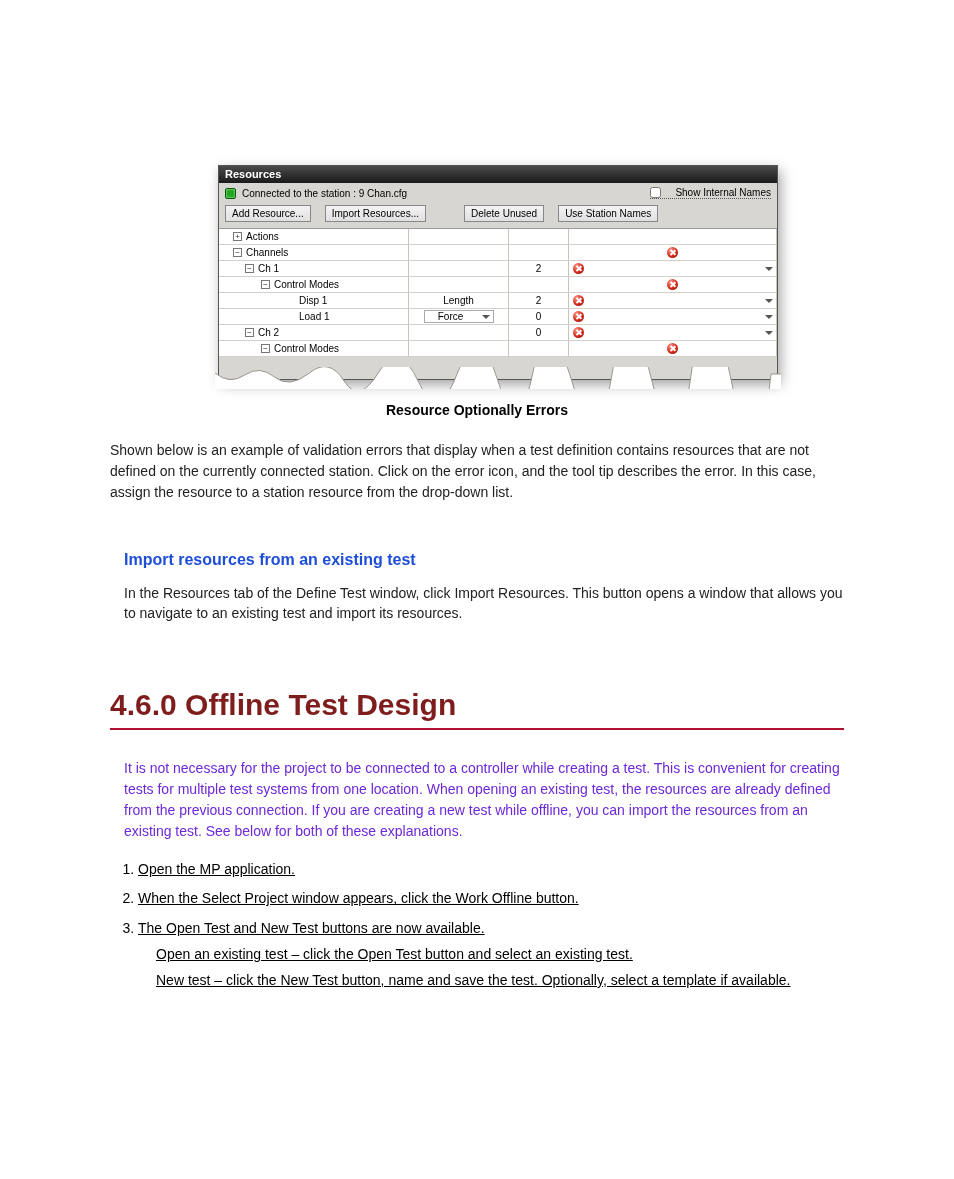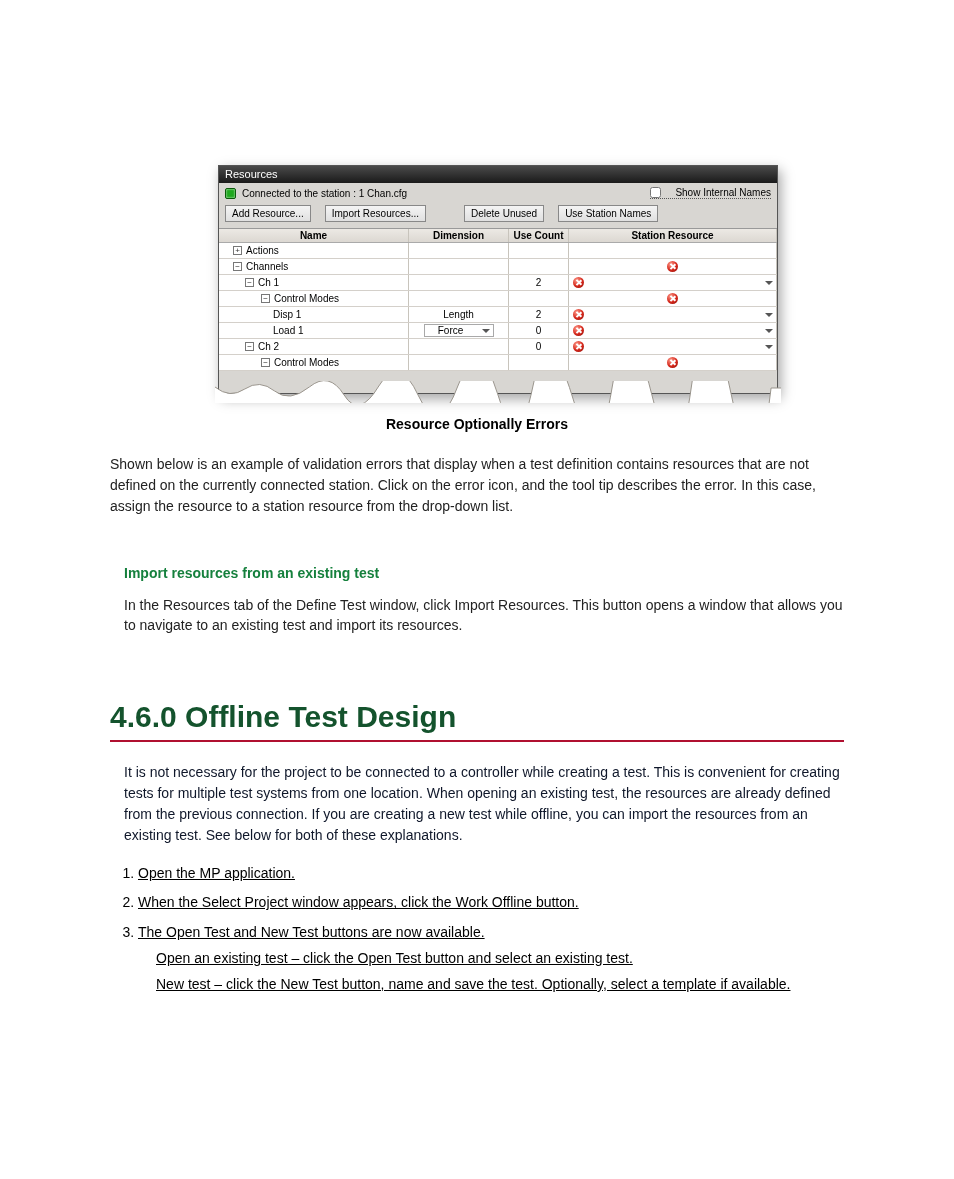--- a/index.html
+++ b/index.html
@@ -24,21 +24,21 @@
     border: 1px solid #555;
     background: #d8d6d2;
     box-shadow: 3px 5px 12px rgba(0,0,0,0.35);
     font-size: 10px;
     color: #000;
     position: relative;
   }
   .titlebar {
     background: linear-gradient(#4a4a4a, #1a1a1a);
     color: #fff;
-    font-weight: normal;
+    font-weight: bold;
     font-size: 11px;
     padding: 2px 6px 3px 6px;
   }
   .status-row {
     display: flex;
     align-items: center;
     padding: 4px 6px;
     gap: 6px;
   }
   .status-led {
@@ -96,21 +96,21 @@
     overflow: hidden;
   }
   .col-name { width: 190px; justify-content: flex-start; }
   .grid-header .col-name { justify-content: center; }
   .col-dim  { width: 100px; justify-content: center; position:relative; }
   .col-use  { width: 60px;  justify-content: center; }
   .col-res  { flex: 1; justify-content: center; position:relative; }
   .indent-1 { padding-left: 14px; }
   .indent-2 { padding-left: 26px; }
   .indent-3 { padding-left: 42px; }
-  .indent-4 { padding-left: 54px; }
+  .indent-4 { padding-left: 80px; }
 
   .tree-toggle {
     width: 9px; height: 9px;
     border: 1px solid #777;
     display: inline-flex;
     align-items: center; justify-content: center;
     font-size: 8px; line-height: 8px;
     margin-right: 4px;
     background: #fff;
     color: #333;
@@ -169,45 +169,45 @@
 
   
   .body-text {
     margin: 22px 0 0 0;
     font-size: 14px;
     line-height: 1.5;
     color: #222;
   }
 
   .link-heading {
-    color: #15803d;
-    font-weight: bold;
-    font-size: 14px;
+    color: #1d4ed8;
+    font-weight: bold;
+    font-size: 16px;
     margin: 48px 0 0 14px;
   }
   .para {
     margin: 14px 0 0 14px;
     font-size: 14px;
     line-height: 1.45;
     color: #222;
   }
 
   h1.section-title {
-    color: #14532d;
+    color: #7f1d1d;
     font-size: 30px;
     font-weight: bold;
     margin: 64px 0 0 0;
     padding: 0 0 6px 0;
     border-bottom: 2px solid #b01030;
   }
   .section-body {
-    margin: 20px 0 0 14px;
+    margin: 28px 0 0 14px;
     font-size: 14px;
     line-height: 1.5;
-    color: #0f172a;
+    color: #6d28d9;
   }
   ol.steps {
     margin: 16px 0 0 28px;
     padding: 0;
     font-size: 14px;
     line-height: 1.7;
     text-decoration: underline;
   }
   ol.steps li { margin-bottom: 6px; }
   .sub {
@@ -220,42 +220,36 @@
 
 <div class="page">
 
   <div class="resources-window">
     <div class="titlebar">
       <span>Resources</span>
     </div>
 
     <div class="status-row">
       <span class="status-led"></span>
-      <span class="status-text">Connected to the station : 1 Chan.cfg</span>
+      <span class="status-text">Connected to the station : 9 Chan.cfg</span>
       <label class="show-internal">
         <input type="checkbox" style="">
         <span>Show Internal Names</span>
       </label>
     </div>
 
     <div class="toolbar-row">
       <button class="tool-btn">Add Resource...</button>
       <button class="tool-btn">Import Resources...</button>
       <span class="tool-gap"></span>
       <button class="tool-btn">Delete Unused</button>
       <button class="tool-btn">Use Station Names</button>
     </div>
 
     <div class="grid">
-      <div class="grid-header">
-        <div class="cell col-name">Name</div>
-        <div class="cell col-dim">Dimension</div>
-        <div class="cell col-use">Use Count</div>
-        <div class="cell col-res">Station Resource</div>
-      </div>
 
       <div class="grid-row">
         <div class="cell col-name indent-1">
             <span class="tree-toggle">+</span>
             <span>Actions</span>
           </div>
         <div class="cell col-dim"></div>
           <div class="cell col-use"></div>
           <div class="cell col-res"></div>
       </div>

